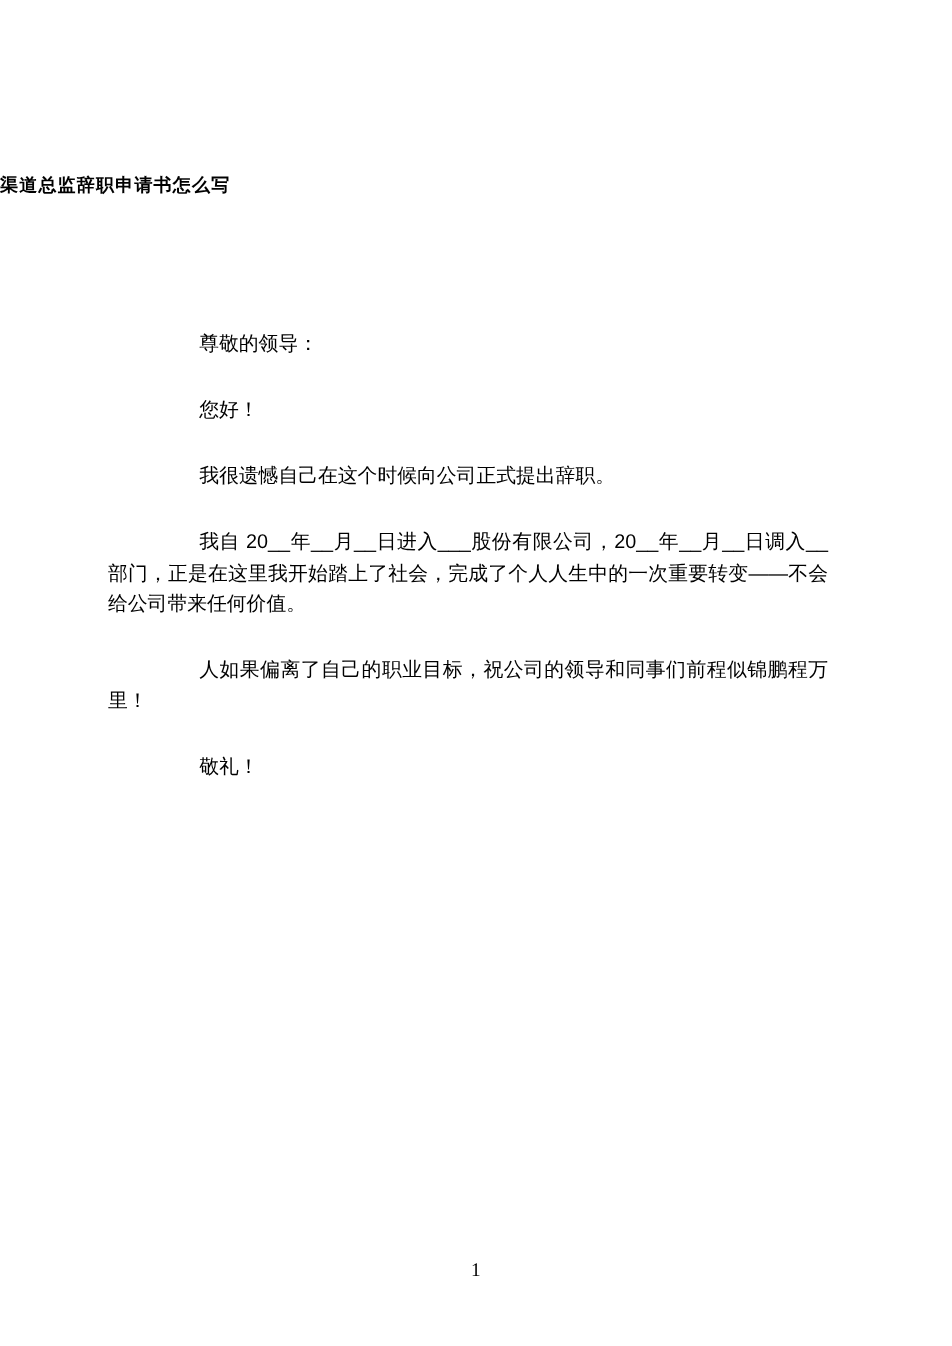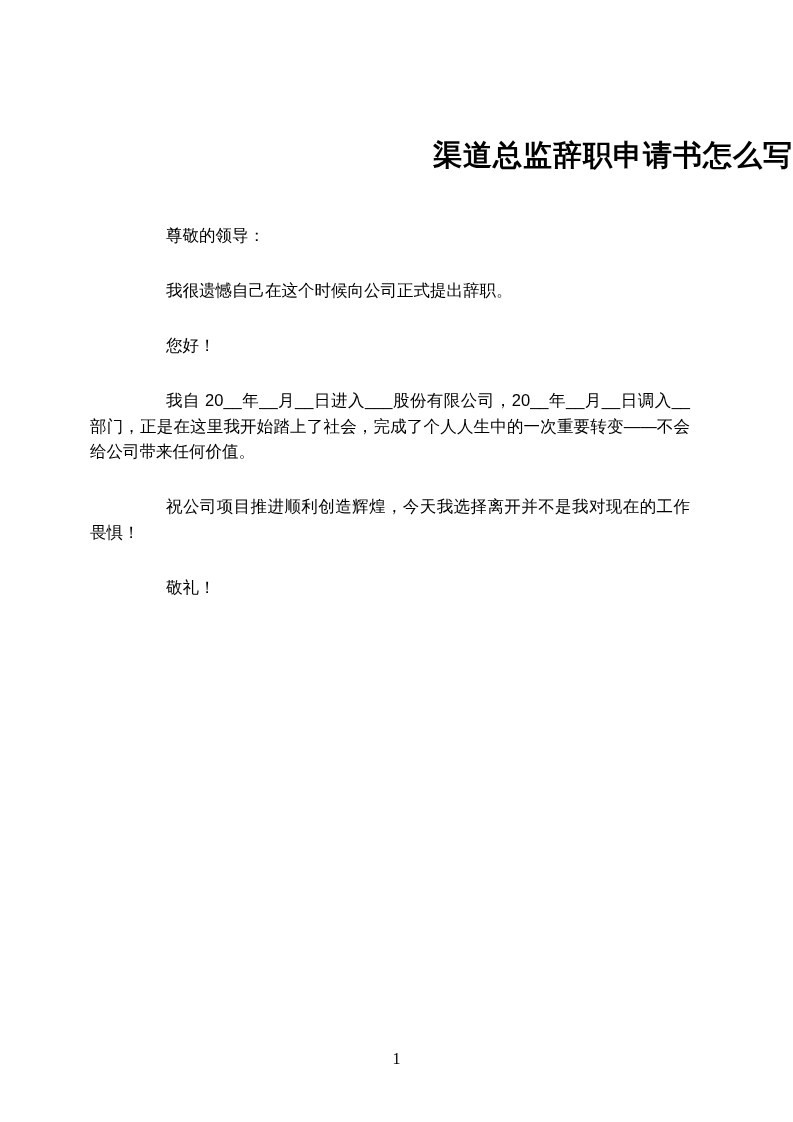--- a/index.html
+++ b/index.html
@@ -19,28 +19,28 @@
     width: 793px;
     height: 1122px;
     background: #ffffff;
     box-sizing: border-box;
   }
   .doc-title {
     margin: 0;
     padding-top: 140px;
     height: 30px;
     line-height: 30px;
-    text-align: right;
-    font-size: 29px;
+    text-align: left;
+    font-size: 15px;
     font-weight: bold;
     letter-spacing: 1px;
     color: #000000;
   }
   .doc-body {
-    margin: 53px 103px 0 90px; 
+    margin: 105px 103px 0 90px; 
     font-size: 16.5px;
     line-height: 25.5px;
   }
   .doc-body p {
     margin: 0 0 29.5px 0;
     text-align: justify;
     text-justify: inter-ideograph;
     text-indent: 76px;
     word-break: break-all;
   }
@@ -59,29 +59,29 @@
 <body>
 
 <div class="page">
 
   <h1 class="doc-title">渠道总监辞职申请书怎么写</h1>
 
   <div class="doc-body">
 
     <p>尊敬的领导：</p>
 
+    <p>您好！</p>
+
     <p>我很遗憾自己在这个时候向公司正式提出辞职。</p>
-
-    <p>您好！</p>
 
     <p>我自 20__年__月__日进入___股份有限公司，20__年__月__日调入__部门，正是在这里我开始踏上了社会，完成了个人人生中的一次重要转变——不会给公司带来任何价值。</p>
 
 
 
-    <p>祝公司项目推进顺利创造辉煌，今天我选择离开并不是我对现在的工作畏惧！</p>
+    <p>人如果偏离了自己的职业目标，祝公司的领导和同事们前程似锦鹏程万里！</p>
 
 
     <p>敬礼！</p>
 
   </div>
 
   <div class="page-footer">1</div>
 
 </div>
 

